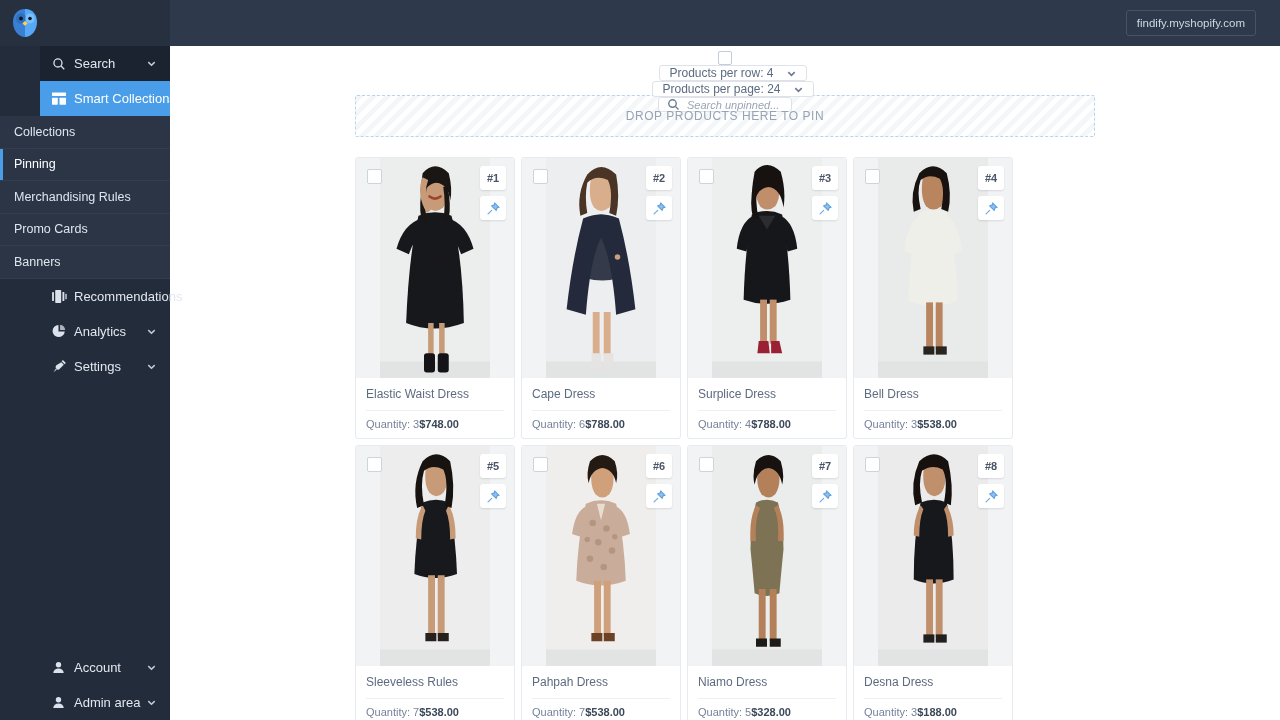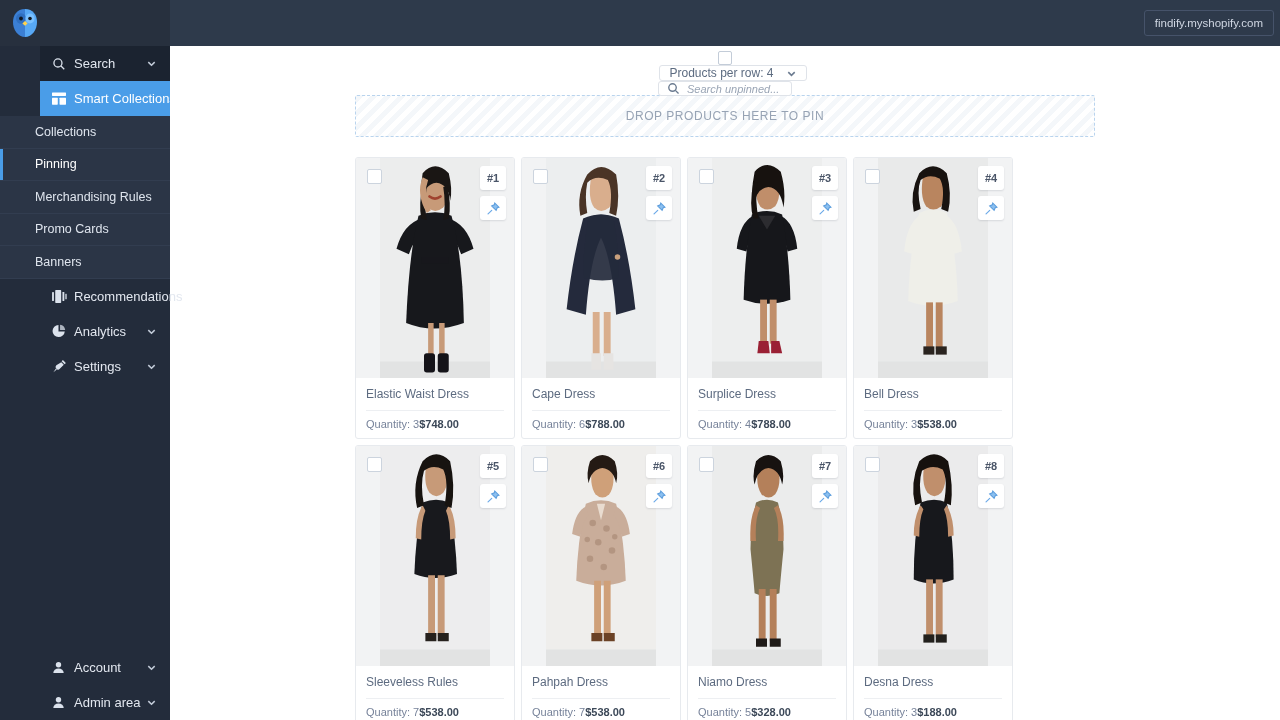--- a/index.html
+++ b/index.html
@@ -23,21 +23,21 @@
     width: 170px; height: 46px;
     background: #27303e;
     display: flex; align-items: center;
     padding-left: 8px;
     flex: 0 0 170px;
   }
   .owl { width: 34px; height: 34px; position: relative; }
   .owl svg { display: block; }
   .topbar-spacer { flex: 1 1 auto; }
   .store-chip {
-    margin-right: 6px;
+    margin-right: 24px;
     border: 1px solid #46536a;
     border-radius: 3px;
     padding: 6px 10px;
     color: #cfd6e2;
     font-size: 11.5px;
     background: #2e3a4b;
     white-space: nowrap;
   }
 
   
@@ -69,21 +69,21 @@
   .nav-row.active-blue { background: #4a9de8; }
   .nav-row.active-blue .lbl,
   .nav-row.active-blue .ico,
   .nav-row.active-blue .chev { color: #ffffff; }
 
   .subnav { background: #2b3546; }
   .sub-row {
     position: relative;
     display: flex; align-items: center;
     height: 32.5px;
-    padding-left: 35px;
+    padding-left: 14px;
     font-size: 12.5px;
     color: #dfe5ee;
     border-bottom: 1px solid #323d50;
     cursor: pointer;
   }
   .sub-row.sel { background: #2b3546; }
   .sub-row.sel::before {
     content: ""; position: absolute; left: 0; top: 0;
     width: 3px; height: 100%; background: #4a9de8;
   }
@@ -384,20 +384,28 @@
   </div>
 </div>
 
 <div class="main">
   <div class="content-wrap">
 
     <div class="toolbar">
       <div class="cb"></div>
       <div class="select-box">
         <span>Products per row: 4</span>
+        <span class="chev-s">
+          <svg width="11" height="11" viewBox="0 0 12 12" fill="none" stroke="currentColor" stroke-width="1.7">
+              <path d="M2.5 4.5 L6 8 L9.5 4.5"></path>
+            </svg>
+        </span>
+      </div>
+      <div class="select-box">
+        <span>Products per page: 24</span>
         <span class="chev-s">
           <svg width="11" height="11" viewBox="0 0 12 12" fill="none" stroke="currentColor" stroke-width="1.7">
               <path d="M2.5 4.5 L6 8 L9.5 4.5"></path>
             </svg>
         </span>
       </div>
       <div class="toolbar-spacer"></div>
       <div class="search-box">
         <span style="color:#6b7b90;display:flex;">
           <svg width="13" height="13" viewBox="0 0 16 16" fill="none" stroke="currentColor" stroke-width="1.7">

